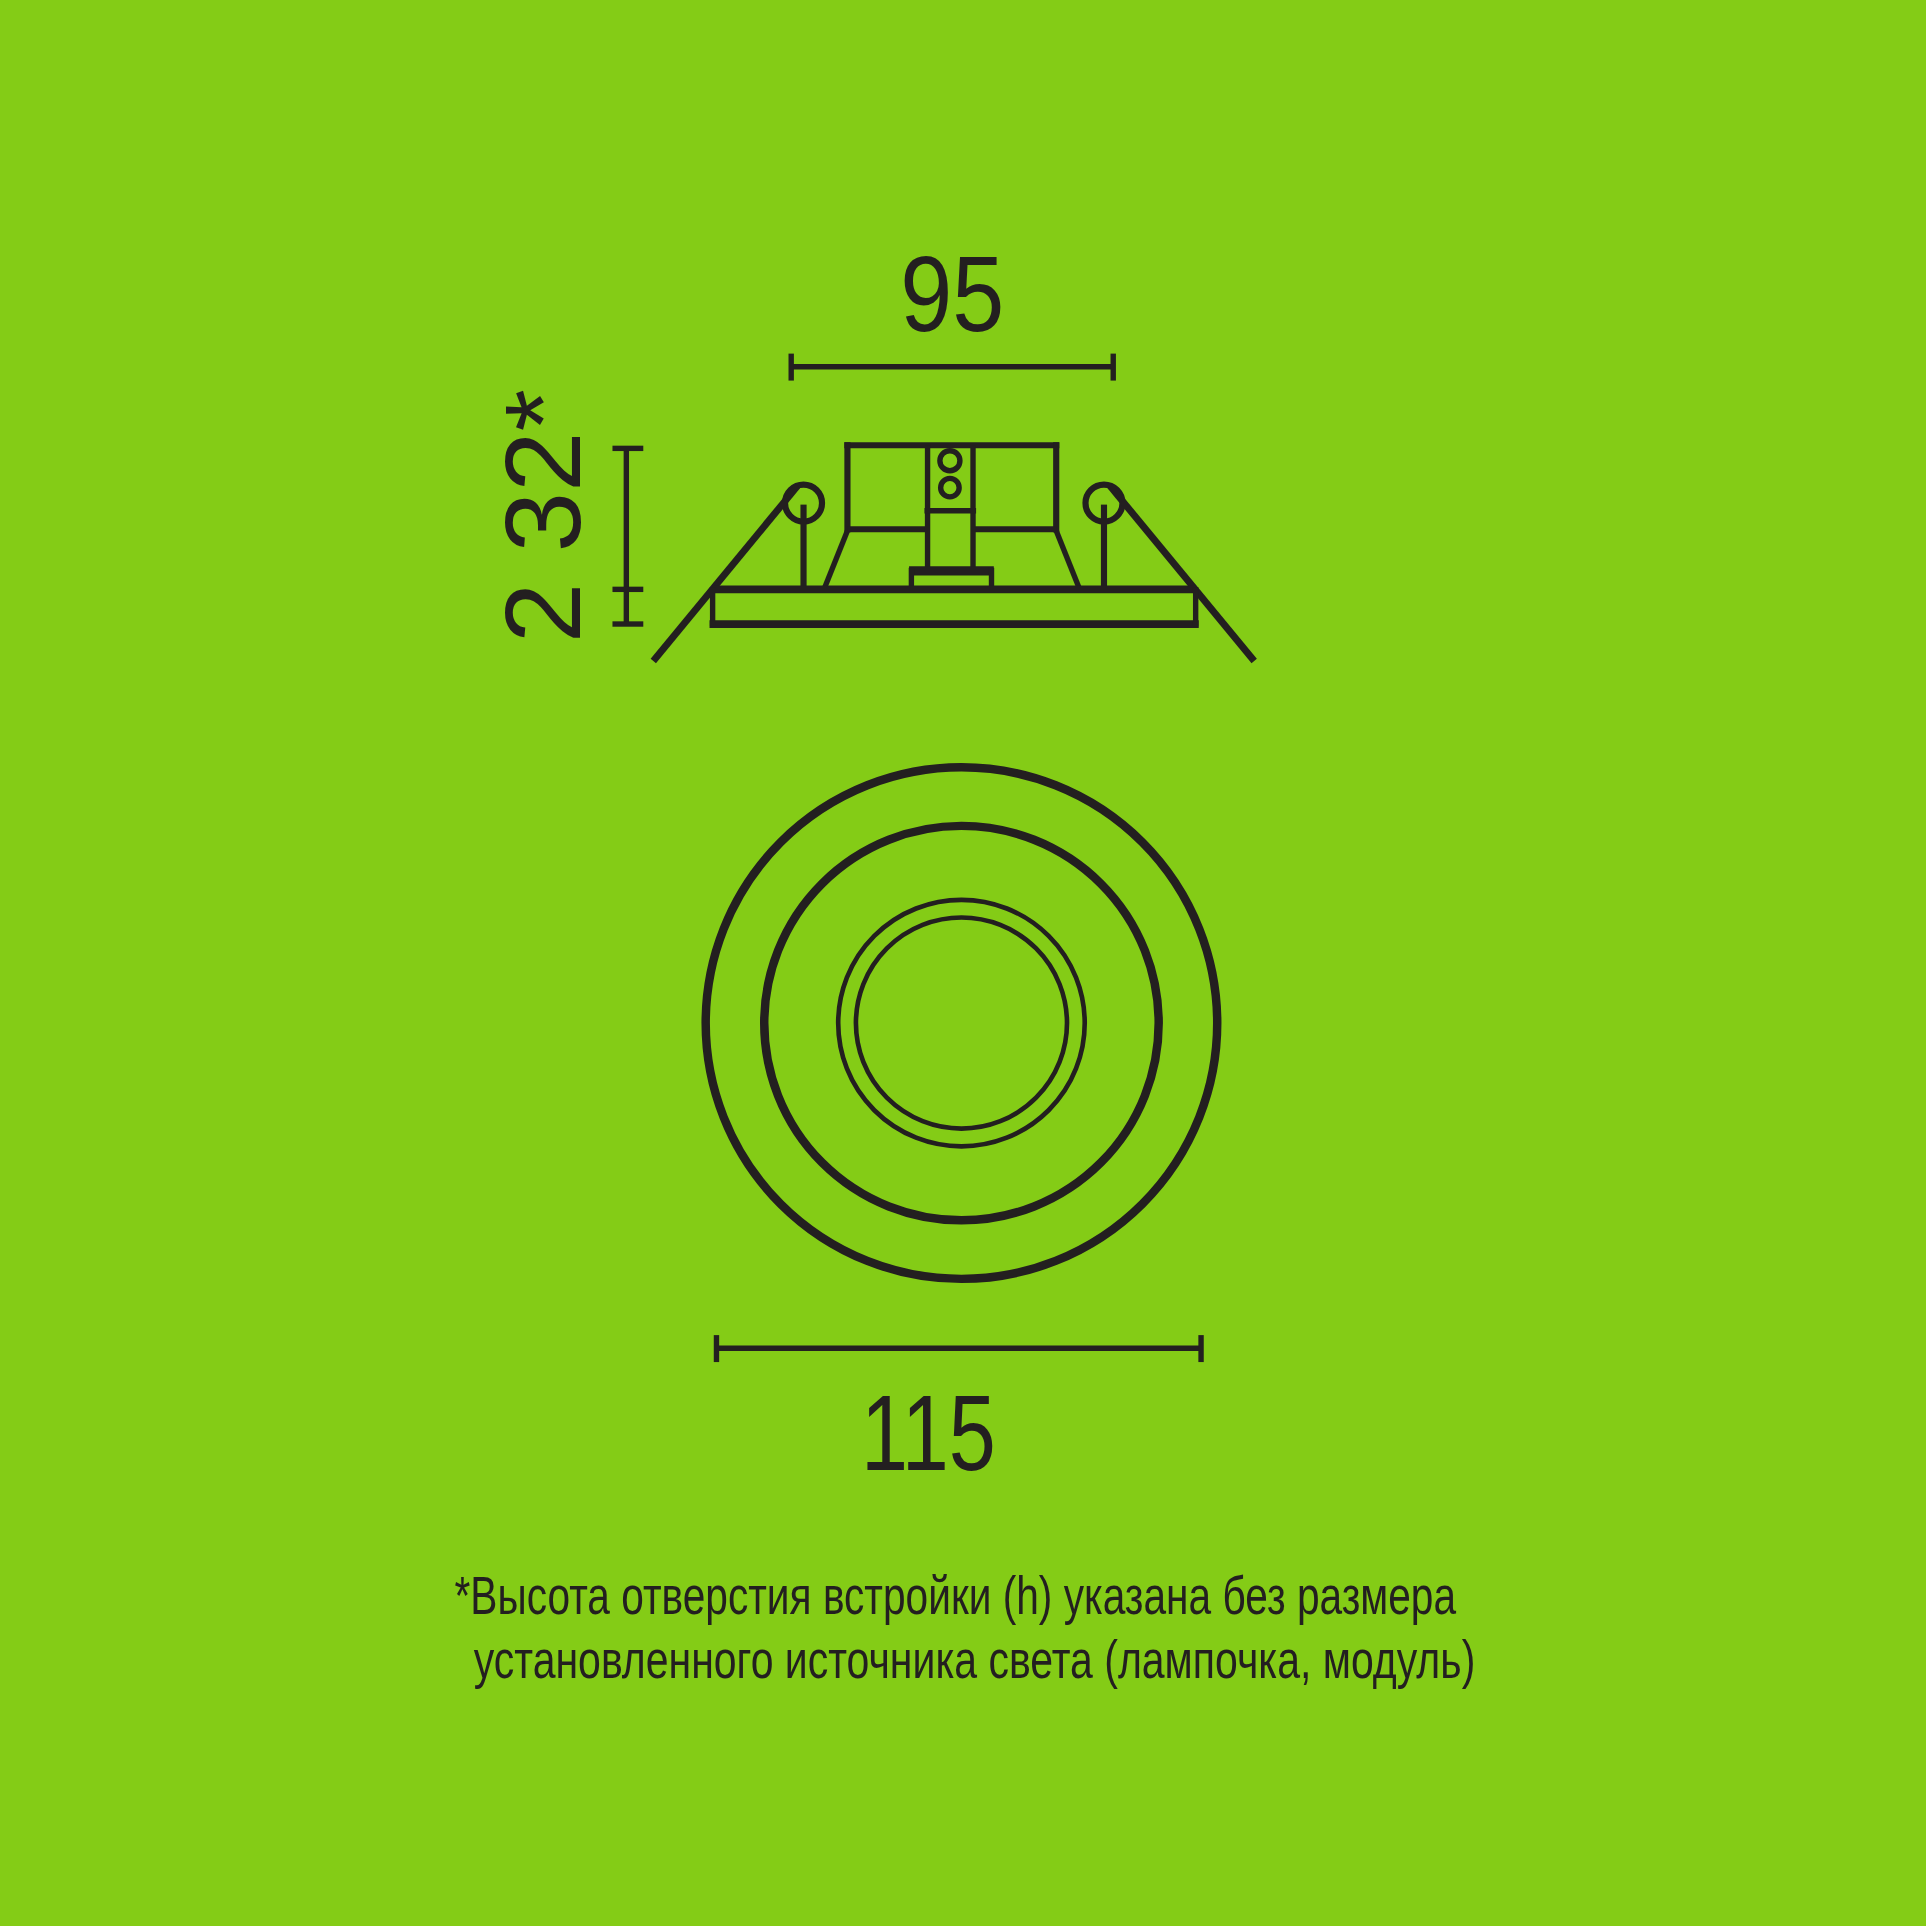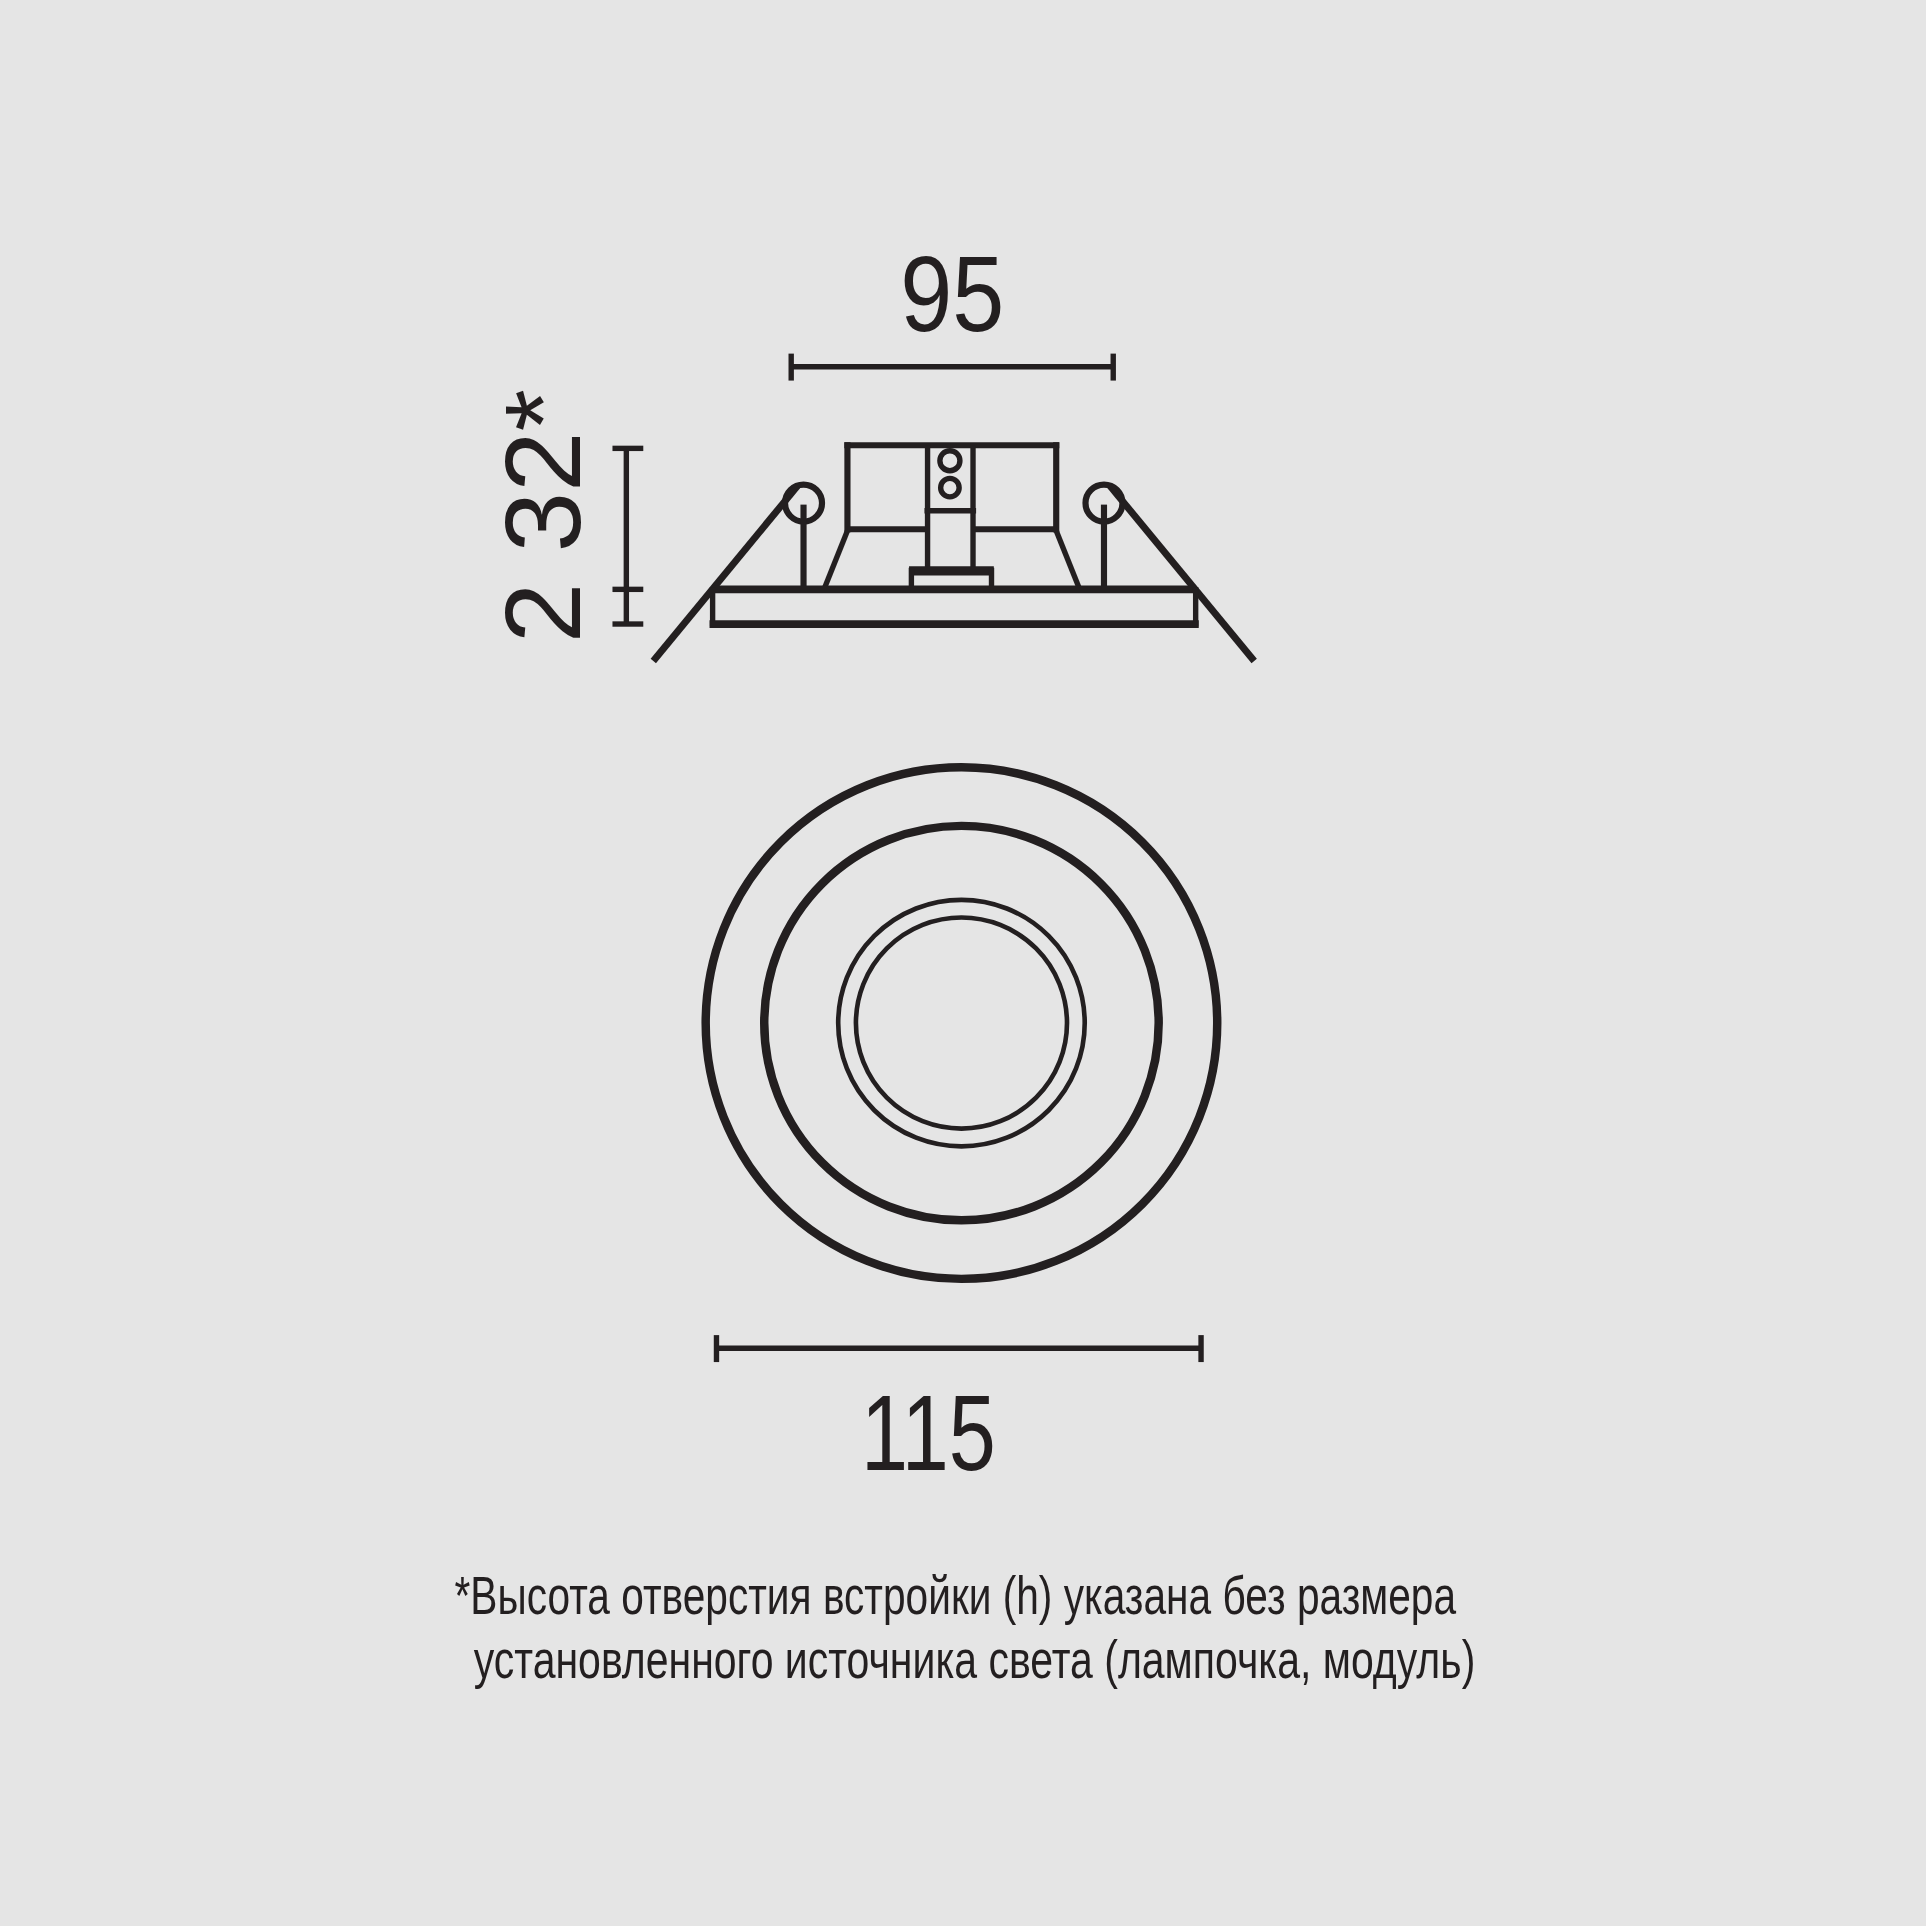--- a/index.html
+++ b/index.html
@@ -5,21 +5,21 @@
 <style>
   html, body {
     margin: 0;
     padding: 0;
     background: #ffffff;
   }
   .canvas {
     position: relative;
     width: 1926px;
     height: 1926px;
-    background: #e5e5e5;
+    background: #84cc16;
     overflow: hidden;
     color: #231f20;
   }
   svg.drawing {
     position: absolute;
     left: 0;
     top: 0;
     width: 1926px;
     height: 1926px;
     display: block;

